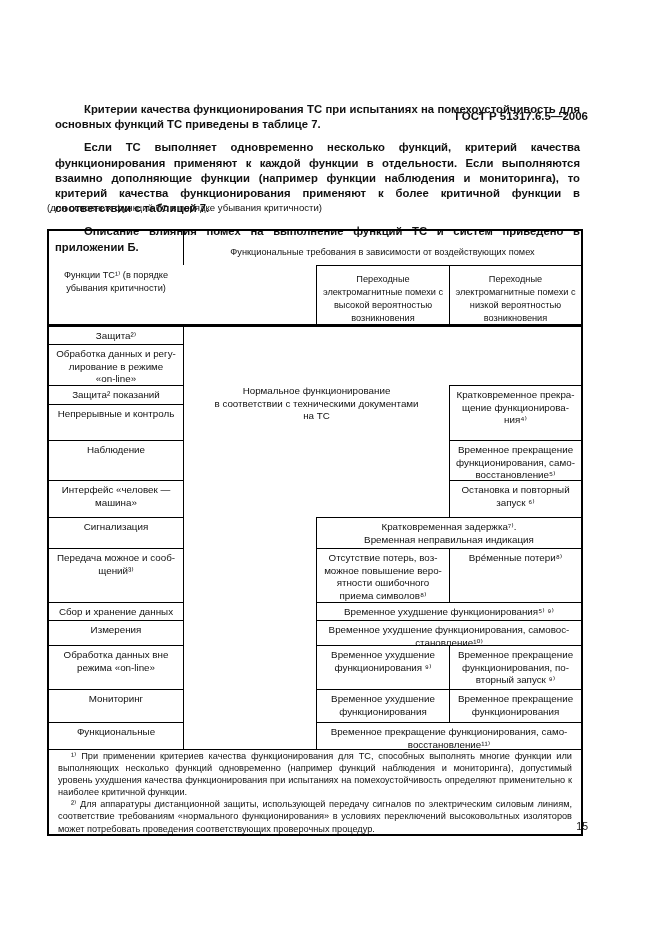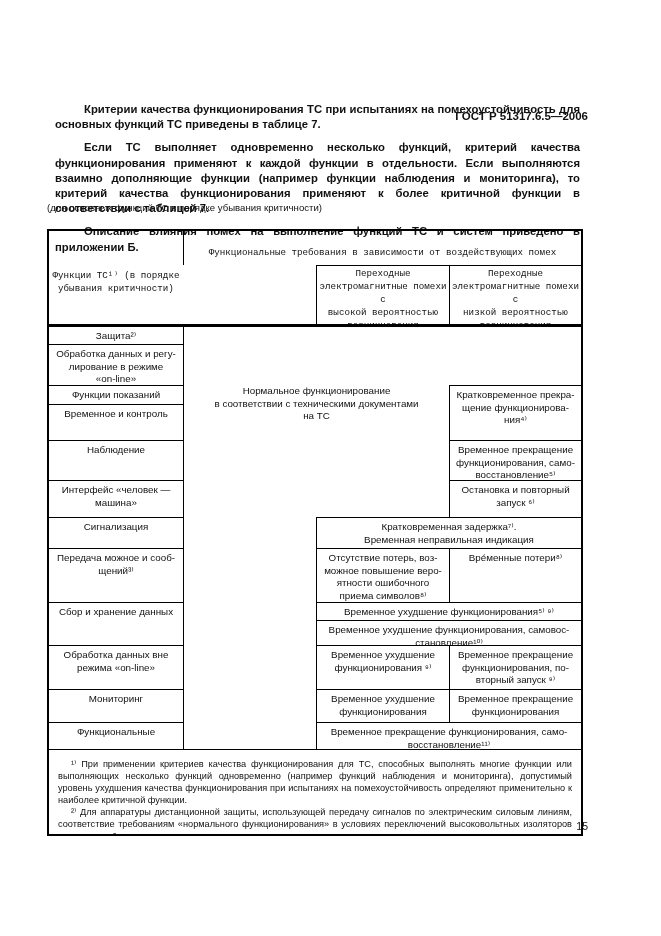--- a/index.html
+++ b/index.html
@@ -38,29 +38,29 @@
     box-sizing: border-box;
     border-top: 1px solid #000;
     border-left: 1px solid #000;
     display: flex; flex-direction: column; align-items: center;
     text-align: center; white-space: pre-line;
     font-size: 9.8px; line-height: 12.5px;
     padding: 3px 2px 0 2px;
     overflow: hidden;
   }
   .hdr { font-size: 9.2px; line-height: 13px; }
-  .vc { justify-content: center; padding-top: 8px; font-family: Liberation Mono, monospace; }
+  .vc { justify-content: center; padding-top: 8px; }
   .nl { border-left: none; }
   .nt { border-top: none; }
   .thick { border-top: 3px solid #000; }
   .normal-cell { padding-top: 58px; }
   .fn-cell {
     display: block; text-align: justify; white-space: normal;
     font-size: 9.2px; line-height: 12.1px;
-    padding: 8px 9px 0 9px;
+    padding: 0 9px 0 9px;
   }
   .fn-cell p { margin: 0; text-indent: 13px; }
   .page-number {
     position: absolute; left: 47px; top: 820px; width: 541px;
     text-align: right; font-size: 10.5px;
   }
 </style>
 </head>
 <body>
 
@@ -89,29 +89,30 @@
 возникновения</div>
     <div class="cell hdr vc" style="grid-area:2/4/3/5">Переходные
 электромагнитные помехи с
 низкой вероятностью
 возникновения</div>
 
     <div class="cell nl" style="grid-area:4/1/5/2">Обработка данных и регу-
 лирование в режиме
 «on-line»</div>
     <div class="cell nl thick" style="grid-area:3/1/4/2">Защита²⁾</div>
-    <div class="cell nl" style="grid-area:5/1/6/2">Функции показаний</div>
-    <div class="cell nl" style="grid-area:6/1/7/2">Временное и контроль</div>
+    <div class="cell nl" style="grid-area:5/1/6/2">Защита² показаний</div>
+    <div class="cell nl" style="grid-area:6/1/7/2">Непрерывные и контроль</div>
     <div class="cell nl" style="grid-area:7/1/8/2">Наблюдение</div>
     <div class="cell nl" style="grid-area:8/1/9/2">Интерфейс «человек —
 машина»</div>
     <div class="cell nl" style="grid-area:9/1/10/2">Сигнализация</div>
     <div class="cell nl" style="grid-area:10/1/11/2">Передача можное и сооб-
 щений³⁾</div>
     <div class="cell nl" style="grid-area:11/1/12/2">Сбор и хранение данных</div>
+    <div class="cell nl" style="grid-area:12/1/13/2">Измерения</div>
     <div class="cell nl" style="grid-area:13/1/14/2">Обработка данных вне
 режима «on-line»</div>
     <div class="cell nl" style="grid-area:14/1/15/2">Мониторинг</div>
     <div class="cell nl" style="grid-area:15/1/16/2">Функциональные</div>
 
     <div class="cell thick normal-cell" style="grid-area:3/2/9/4">Нормальное функционирование
 в соответствии с техническими документами
 на ТС</div>
     <div class="cell thick nl" style="grid-area:3/4/5/5"></div>
     <div class="cell nt" style="grid-area:9/2/16/3"></div>

